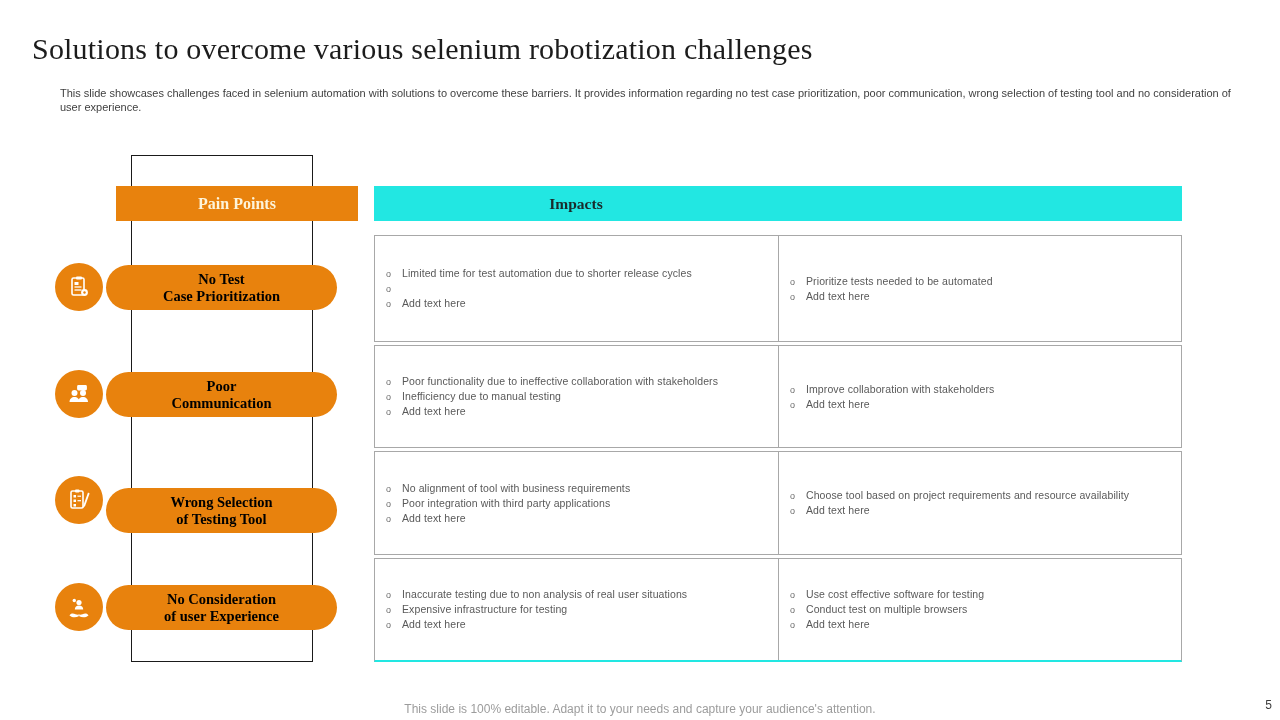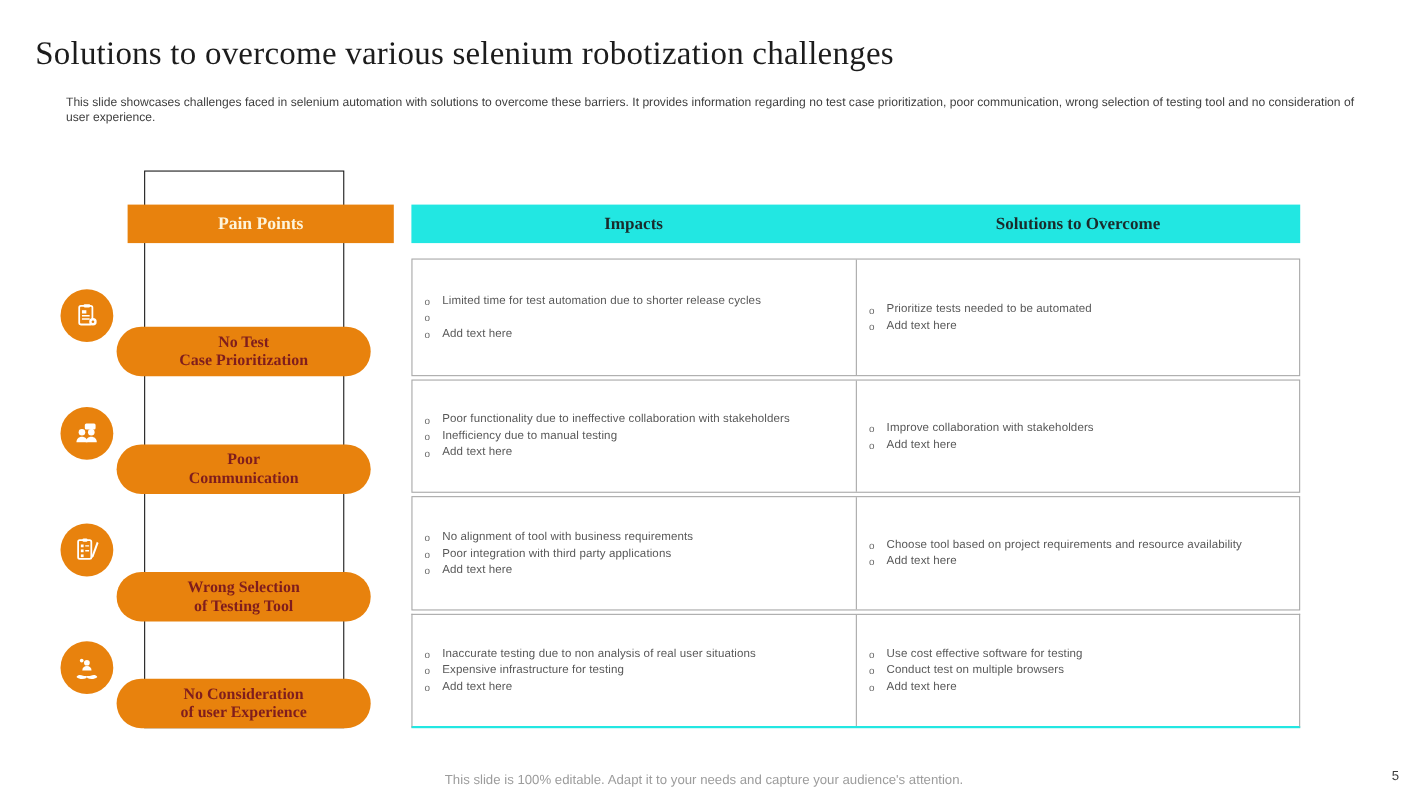--- a/index.html
+++ b/index.html
@@ -26,21 +26,21 @@
   .pain-header {
     position:absolute; left:116px; top:186px; width:242px; height:35px;
     background:var(--orange); display:flex; align-items:center; justify-content:center;
     font-family:"Liberation Serif", serif; font-weight:700; font-size:16px; color:#fdf4da;
   }
   .pill {
     position:absolute; left:106px; width:231px; height:45px; border-radius:23px;
     background:var(--orange); display:flex; flex-direction:column;
     align-items:center; justify-content:center;
     font-family:"Liberation Serif", serif; font-weight:700; font-size:14.5px;
-    line-height:17px; color:#7f1d1d; text-align:center;margin-top:32px;
+    line-height:17px; color:#000000; text-align:center;
   }
   .pill-1 { top:265px; } .pill-2 { top:372px; } .pill-3 { top:488px; } .pill-4 { top:585px; }
 
   .icon-circle {
     position:absolute; left:55px; width:48px; height:48px; border-radius:50%;
     background:var(--orange); display:flex; align-items:center; justify-content:center;
   }
   .ic-1 { top:263px; } .ic-2 { top:370px; } .ic-3 { top:476px; } .ic-4 { top:583px; }
   .icon-circle svg { width:26px; height:26px; }
 
@@ -152,21 +152,20 @@
     <span>Wrong Selection</span>
     <span>of Testing Tool</span>
   </div>
   <div class="pill pill-4">
     <span>No Consideration</span>
     <span>of user Experience</span>
   </div>
 
   <div class="tbl-header">
     <div class="hcell">Impacts</div>
-    <div class="hcell">Solutions to Overcome</div>
   </div>
 
   <div class="tbl-body">
       <div class="t-row">
         <div class="t-cell">
           <ul class="bullet-list">
             <li class="bullet-item">
               <span class="bullet-marker">o</span>
               <span class="bullet-text">Limited time for test automation due to shorter release cycles</span>
             </li>

